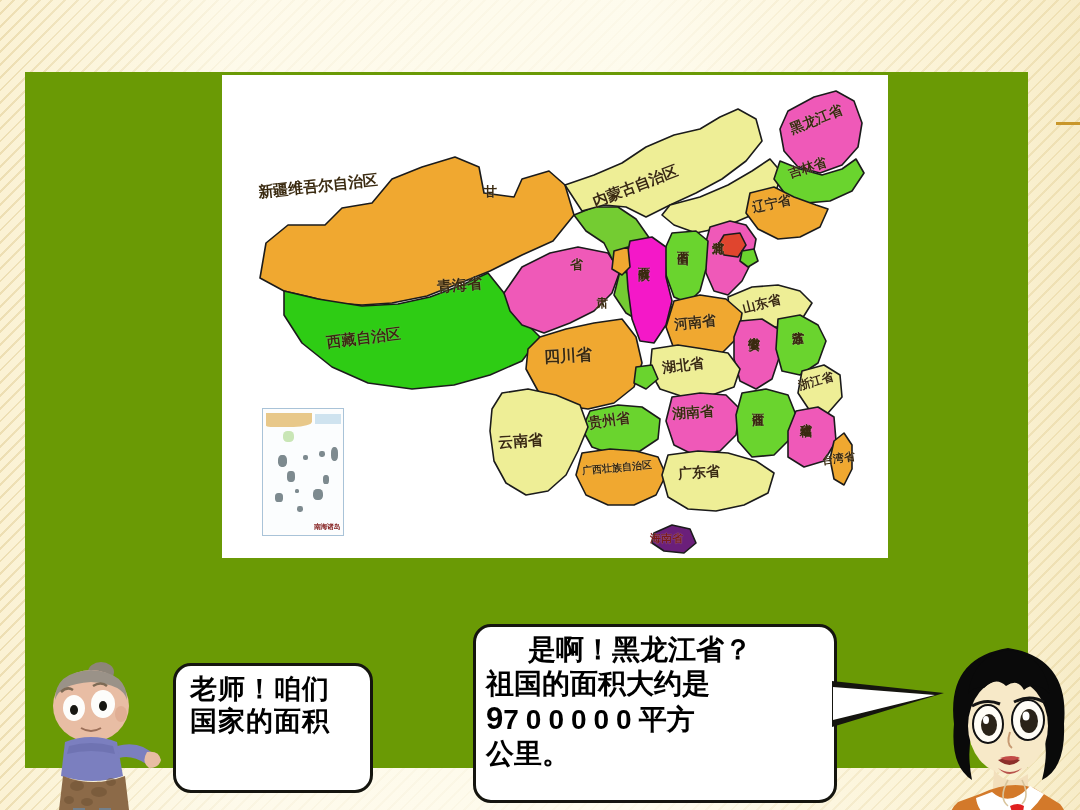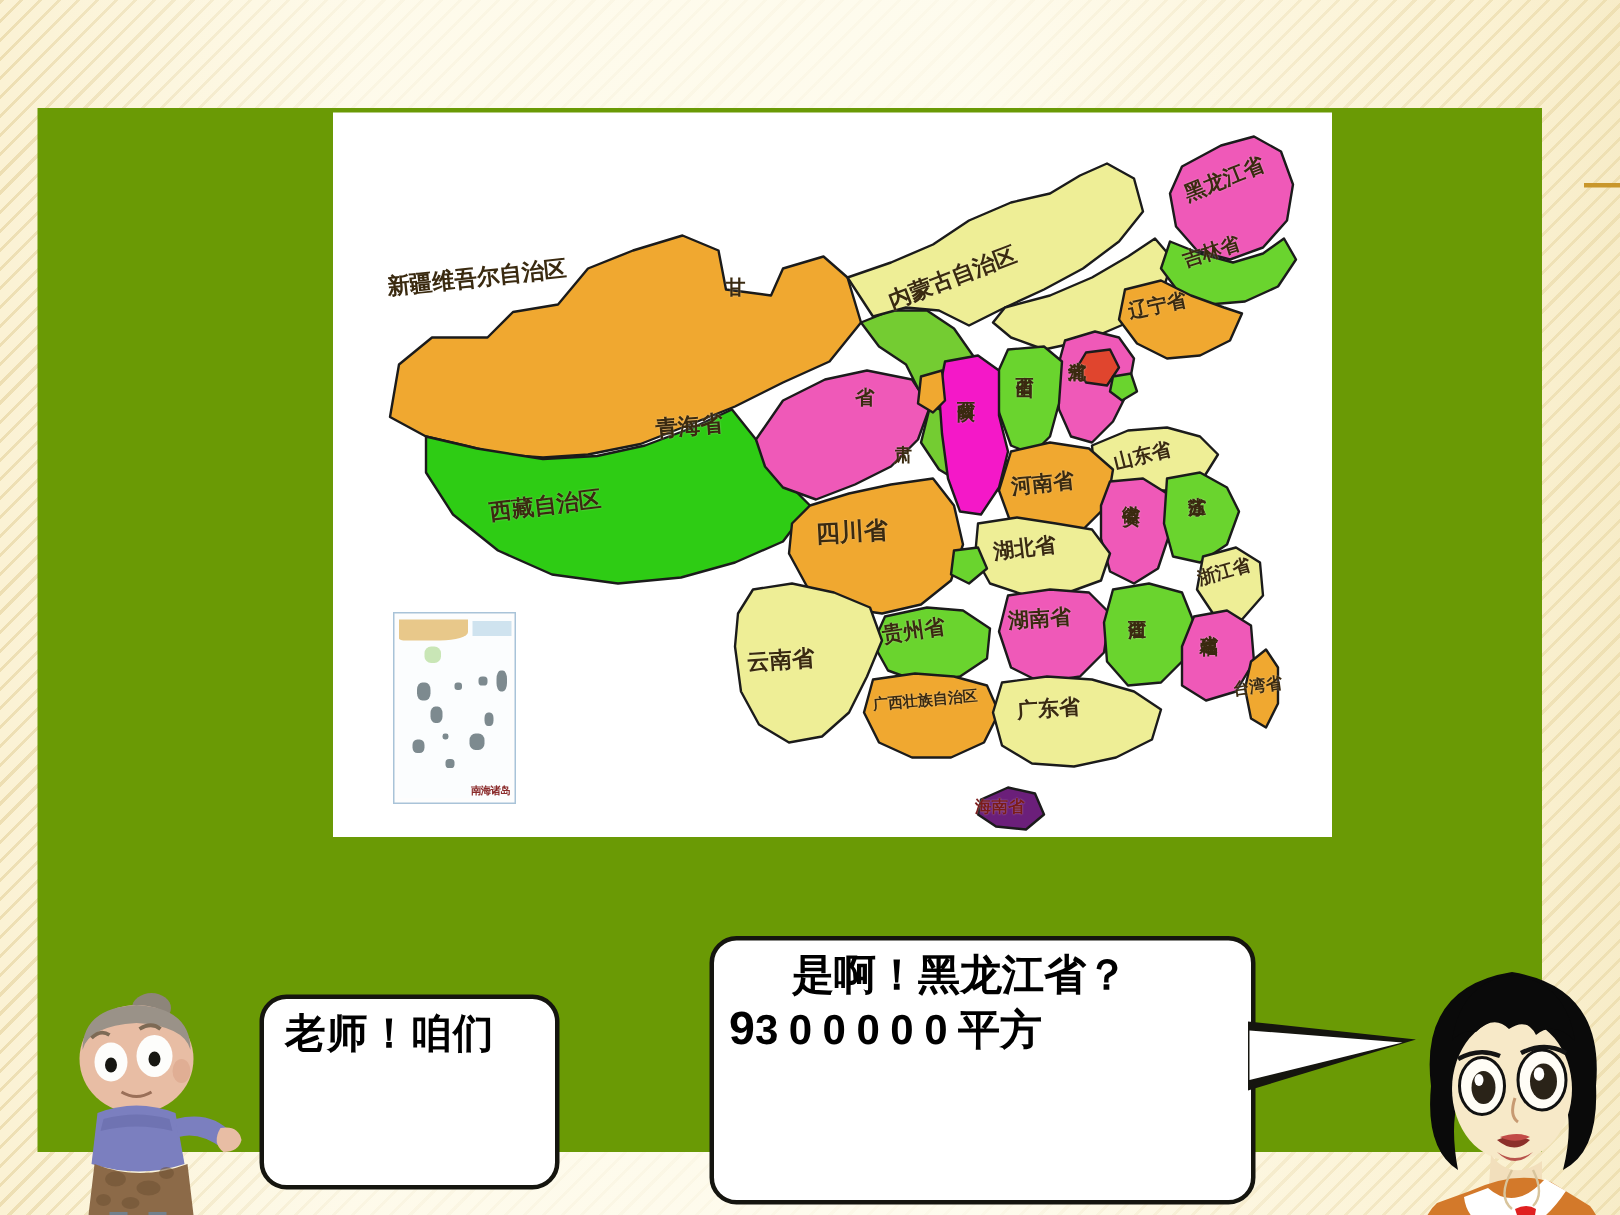--- a/index.html
+++ b/index.html
@@ -267,31 +267,34 @@
         <div class="isl" style="left:12px;top:84px;width:8px;height:9px;"></div>
         <div class="isl" style="left:32px;top:80px;width:4px;height:4px;"></div>
         <div class="isl" style="left:50px;top:80px;width:10px;height:11px;"></div>
         <div class="isl" style="left:34px;top:97px;width:6px;height:6px;"></div>
         <div id="inset-label">南海诸岛</div>
       </div>
     </div>
 
     <div class="bubble" id="bubble-left">
       <div>老师！咱们</div>
+      <div>国家的面积</div>
       <div class="tail">
 
         <div class="tail-inner"></div>
       </div>
     </div>
 
     <div class="bubble" id="bubble-right">
       <div class="line indent">是啊！黑龙江省？</div>
+      <div class="line">祖国的面积大约是</div>
       <div class="line">
-        <span class="bignine">9</span><span class="digits">300000</span><span>平方</span>
+        <span class="bignine">9</span><span class="digits">700000</span><span>平方</span>
       </div>
+      <div class="line">公里。</div>
       <div class="tail-outer"></div>
       <div class="tail-inner"></div>
     </div>
 
     <div id="char-elder">
       <svg viewBox="0 0 116 180" aria-hidden="true">
         <ellipse cx="40" cy="170" rx="34" ry="7" fill="#dcdcd2"></ellipse>
         <path d="M40,16 q12,-10 22,0 q6,6 0,12 l-22,2 Z" fill="#9a9288"></path>
         <ellipse cx="54" cy="12" rx="13" ry="10" fill="#8d857a"></ellipse>
         <ellipse cx="44" cy="46" rx="38" ry="36" fill="#e8bda4"></ellipse>

